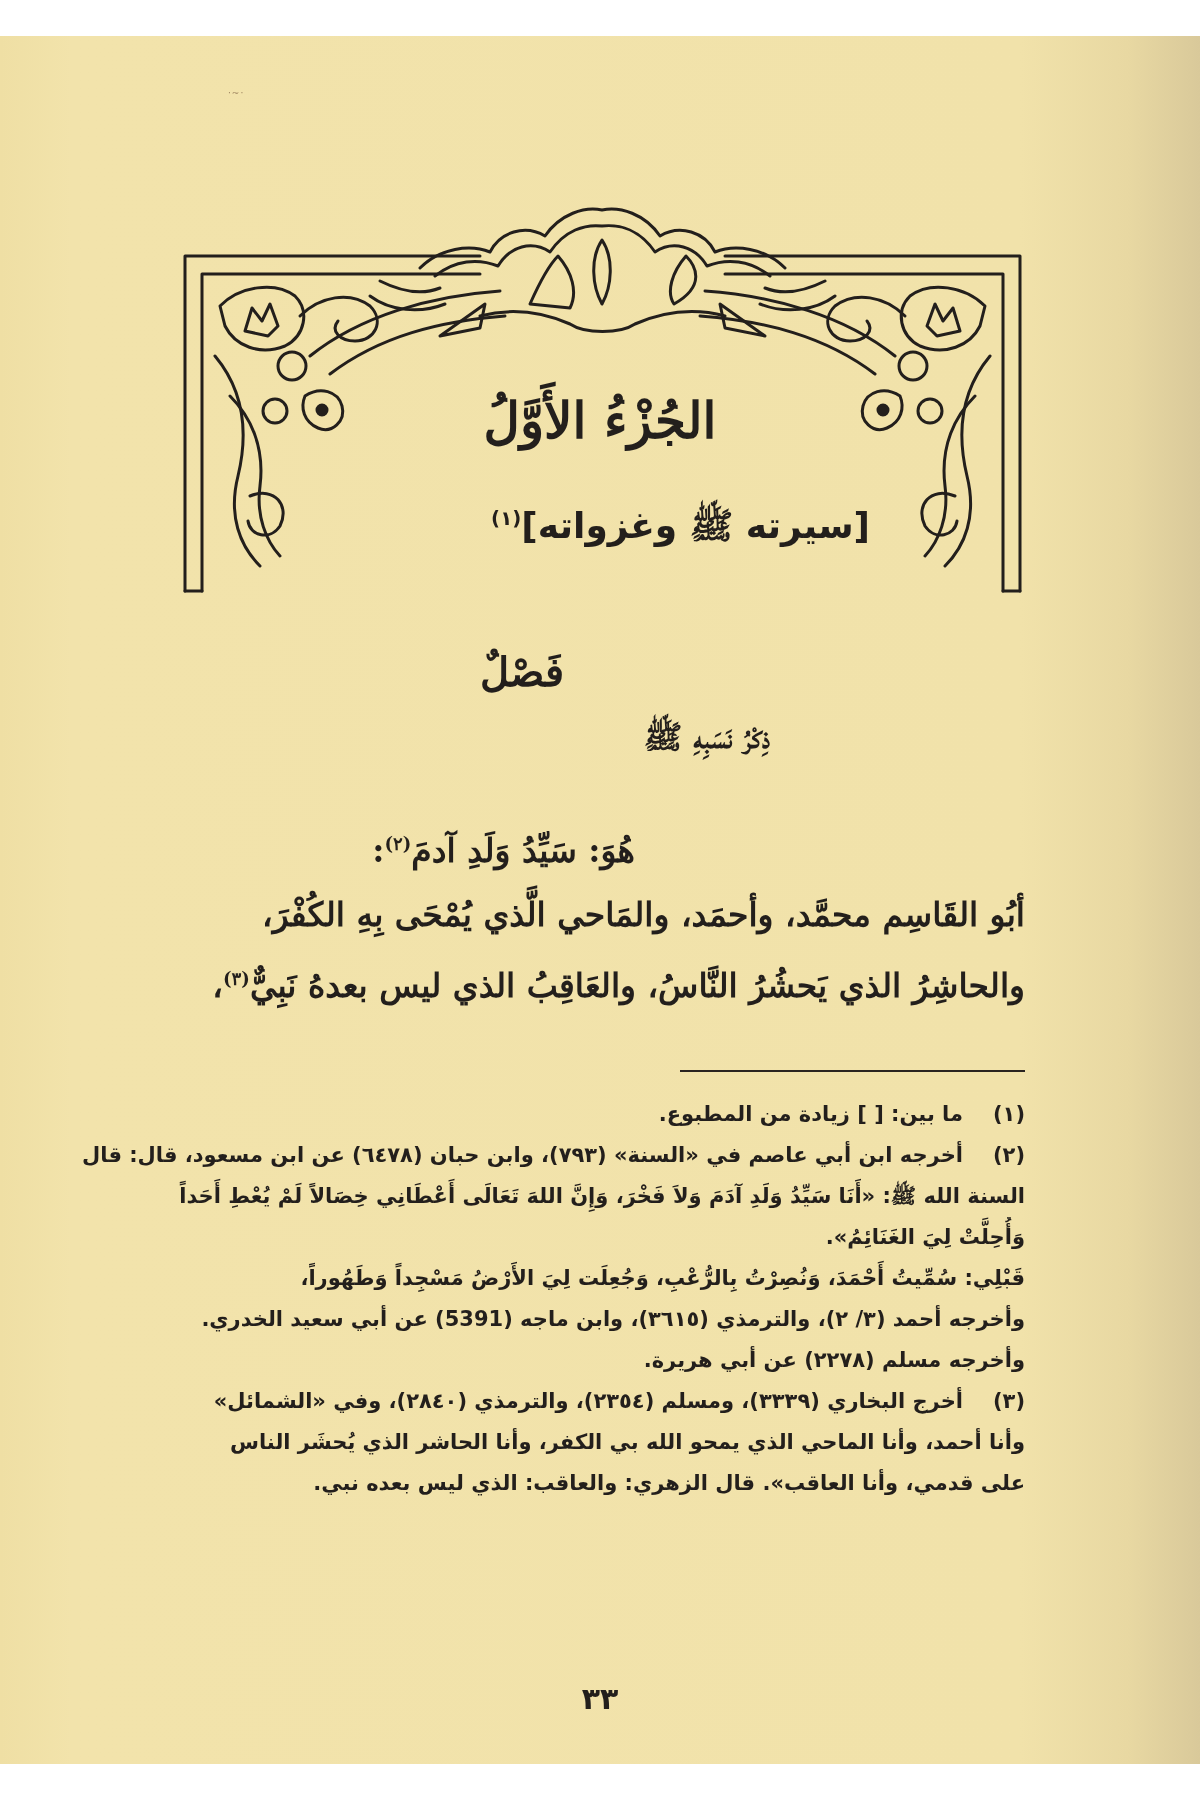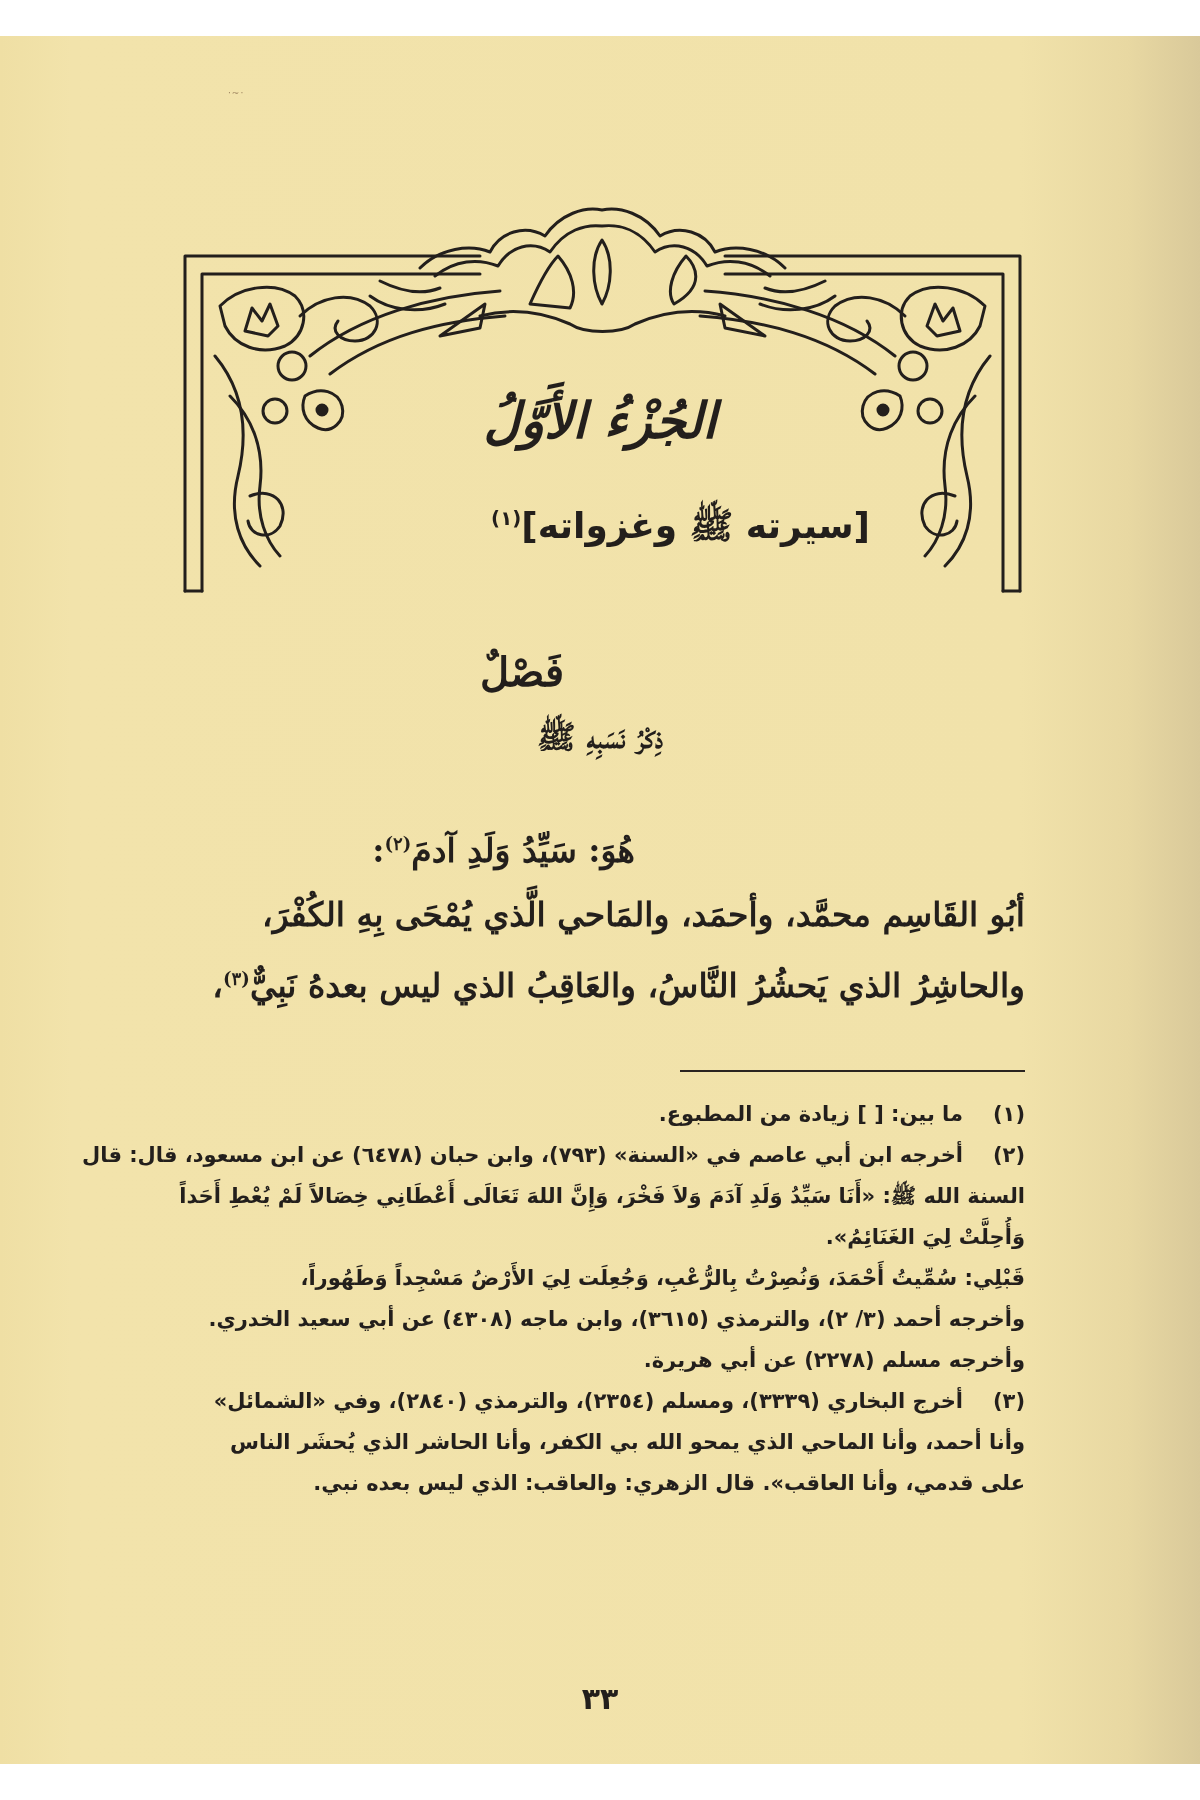--- a/index.html
+++ b/index.html
@@ -25,42 +25,40 @@
     width: 845px; height: 400px;
   }
   .ornament svg { width: 100%; height: 100%; display: block; }
 
   .part-title {
     position: absolute;
     left: 380px; width: 440px; top: 355px;
     text-align: center;
     font-family: "DejaVu Serif", serif;
     font-size: 50px; font-weight: bold; color: #231f1c;
-    font-style: italic;
   }
   .section-heading {
     position: absolute;
     left: 330px; width: 540px; top: 468px;
     text-align: right;
     font-family: "DejaVu Sans", sans-serif;
     font-size: 36px; font-weight: bold; color: #231f1c;
   }
   .section-heading sup, .main-text sup { font-size: 0.55em; vertical-align: super; }
 
   .fasl {
     position: absolute;
     left: 480px; width: 240px; top: 612px;
     text-align: left;
     font-family: "DejaVu Serif", serif;
     font-size: 40px; font-weight: bold; color: #231f1c;
   }
   .subheading {
     position: absolute;
     left: 430px; width: 340px; top: 682px;
-    text-align: center;
     font-family: "DejaVu Serif", serif;
     font-size: 32px; font-weight: bold; color: #231f1c;
   }
 
   .main-text {
     position: absolute;
     left: 185px; width: 840px; top: 776px;
     font-family: "DejaVu Serif", serif;
     font-size: 33px; font-weight: bold; color: #231f1c;
     line-height: 64px;
@@ -182,21 +180,21 @@
         <span class="l">ما بين: [ ] زيادة من المطبوع.</span>
       </div>
     </div>
     <div class="fn">
       <span class="fn-num">(٢)</span>
       <div class="fn-body">
         <span class="l">أخرجه ابن أبي عاصم في «السنة» (٧٩٣)، وابن حبان (٦٤٧٨) عن ابن مسعود، قال: قال</span>
         <span class="l hang">السنة الله ﷺ: «أَنَا سَيِّدُ وَلَدِ آدَمَ وَلاَ فَخْرَ، وَإِنَّ اللهَ تَعَالَى أَعْطَانِي خِصَالاً لَمْ يُعْطِ أَحَداً</span>
         <span class="l hang">وَأُحِلَّتْ لِيَ الغَنَائِمُ».</span>
         <span class="l hang">قَبْلِي: سُمِّيتُ أَحْمَدَ، وَنُصِرْتُ بِالرُّعْبِ، وَجُعِلَت لِيَ الأَرْضُ مَسْجِداً وَطَهُوراً،</span>
-        <span class="l hang">وأخرجه أحمد (٣/ ٢)، والترمذي (٣٦١٥)، وابن ماجه (٤٣٠٨) عن أبي سعيد الخدري.</span>
+        <span class="l hang">وأخرجه أحمد (٣/ ٢)، والترمذي (٣٦١٥)، وابن ماجه (5391) عن أبي سعيد الخدري.</span>
         <span class="l hang">وأخرجه مسلم (٢٢٧٨) عن أبي هريرة.</span>
       </div>
     </div>
     <div class="fn">
       <span class="fn-num">(٣)</span>
       <div class="fn-body">
         <span class="l">أخرج البخاري (٣٣٣٩)، ومسلم (٢٣٥٤)، والترمذي (٢٨٤٠)، وفي «الشمائل»</span>
         <span class="l hang">وأنا أحمد، وأنا الماحي الذي يمحو الله بي الكفر، وأنا الحاشر الذي يُحشَر الناس</span>
         <span class="l hang">على قدمي، وأنا العاقب». قال الزهري: والعاقب: الذي ليس بعده نبي.</span>
       </div>

